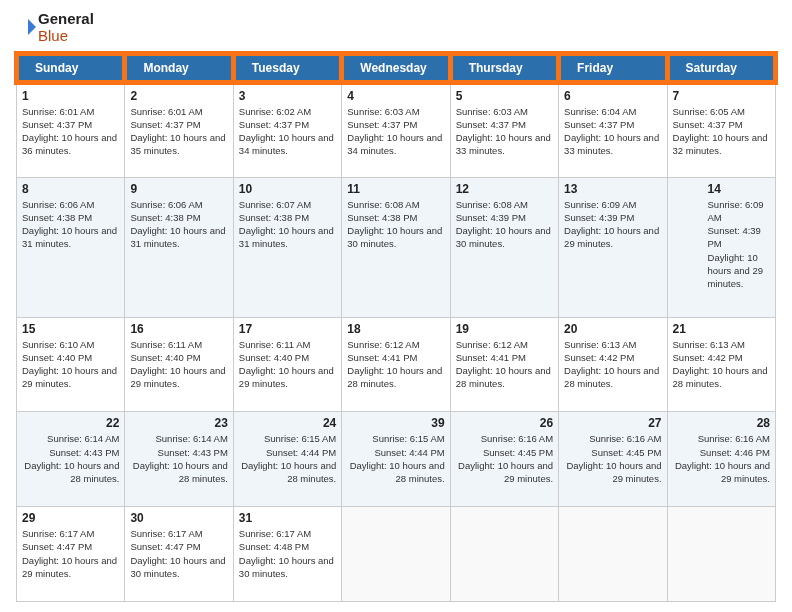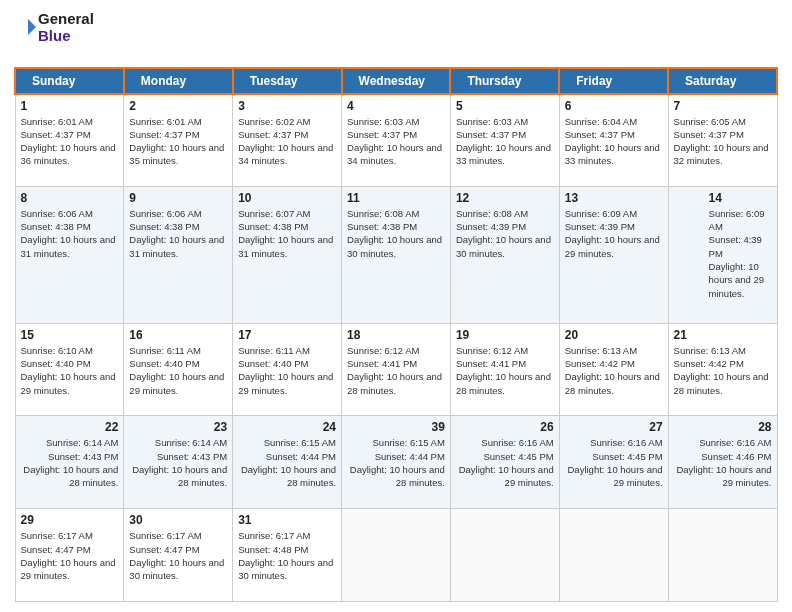--- a/index.html
+++ b/index.html
@@ -15,21 +15,21 @@
       width: 792px;
       height: 612px;
       padding: 10px 14px 10px 14px;
       display: flex;
       flex-direction: column;
     }
     .header {
       display: flex;
       align-items: center;
       justify-content: space-between;
-      margin-bottom: 22px;
+      margin-bottom: 6px;
     }
     .logo {
       display: flex;
       align-items: center;
       gap: 4px;
     }
     .title-area {
       text-align: right;
     }
     .month-title {
@@ -49,21 +49,21 @@
       width: 100%;
       table-layout: fixed;
     }
     .calendar th {
       background: #2c6fad;
       color: #fff;
       text-align: left;
       padding: 5px 16px;
       font-size: 12px;
       font-weight: bold;
-      border: 2px solid #f97316;
+      border: 5px solid #f97316;
     }
     .calendar td {
       border: 1px solid #ccc;
       vertical-align: top;
       padding: 4px 5px;
       height: 80px;
       background: #fff;
     }
     .calendar tr:nth-child(even) td {
       background: #f5f8fc;
@@ -92,21 +92,21 @@
 <div class="page">
   <div class="header">
     <div class="logo">
   <div style="display:flex;align-items:center;gap:2px;">
     <svg width="22" height="22" viewBox="0 0 22 22">
       <rect x="0" y="0" width="22" height="22" fill="none"></rect>
       <polygon points="14,3 22,11 14,19" fill="#3a7bd5"></polygon>
     </svg>
     <div style="line-height:1.15">
       <div style="font-size:15px;font-weight:bold;color:#222;">General</div>
-      <div style="font-size:15px;font-weight:bold;color:#4c1d95;">Blue</div>
+      <div style="font-size:15px;font-weight:normal;color:#c2410c;">Blue</div>
     </div>
   </div>
 </div>
     <div class="title-area">
       <div class="month-title"></div>
       <div class="location-title"></div>
     </div>
   </div>
 
   <table class="calendar" id="cal-table">

